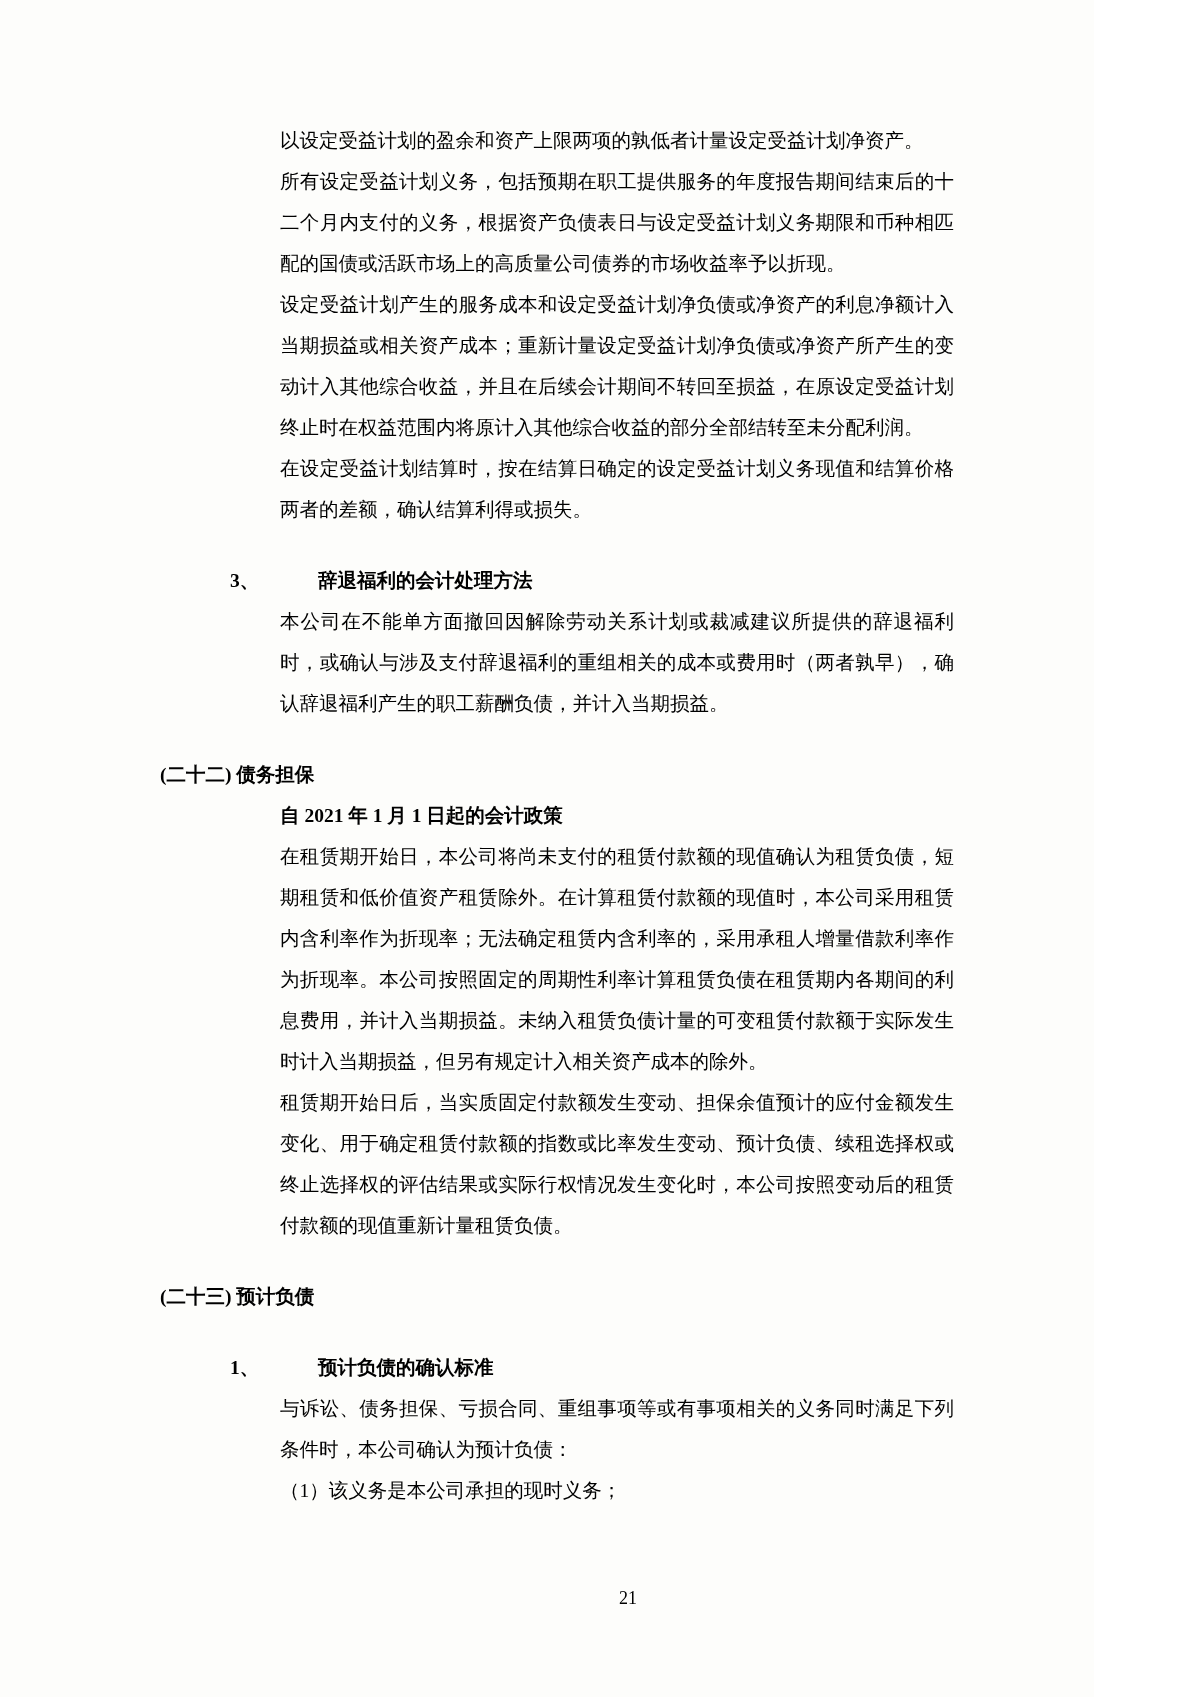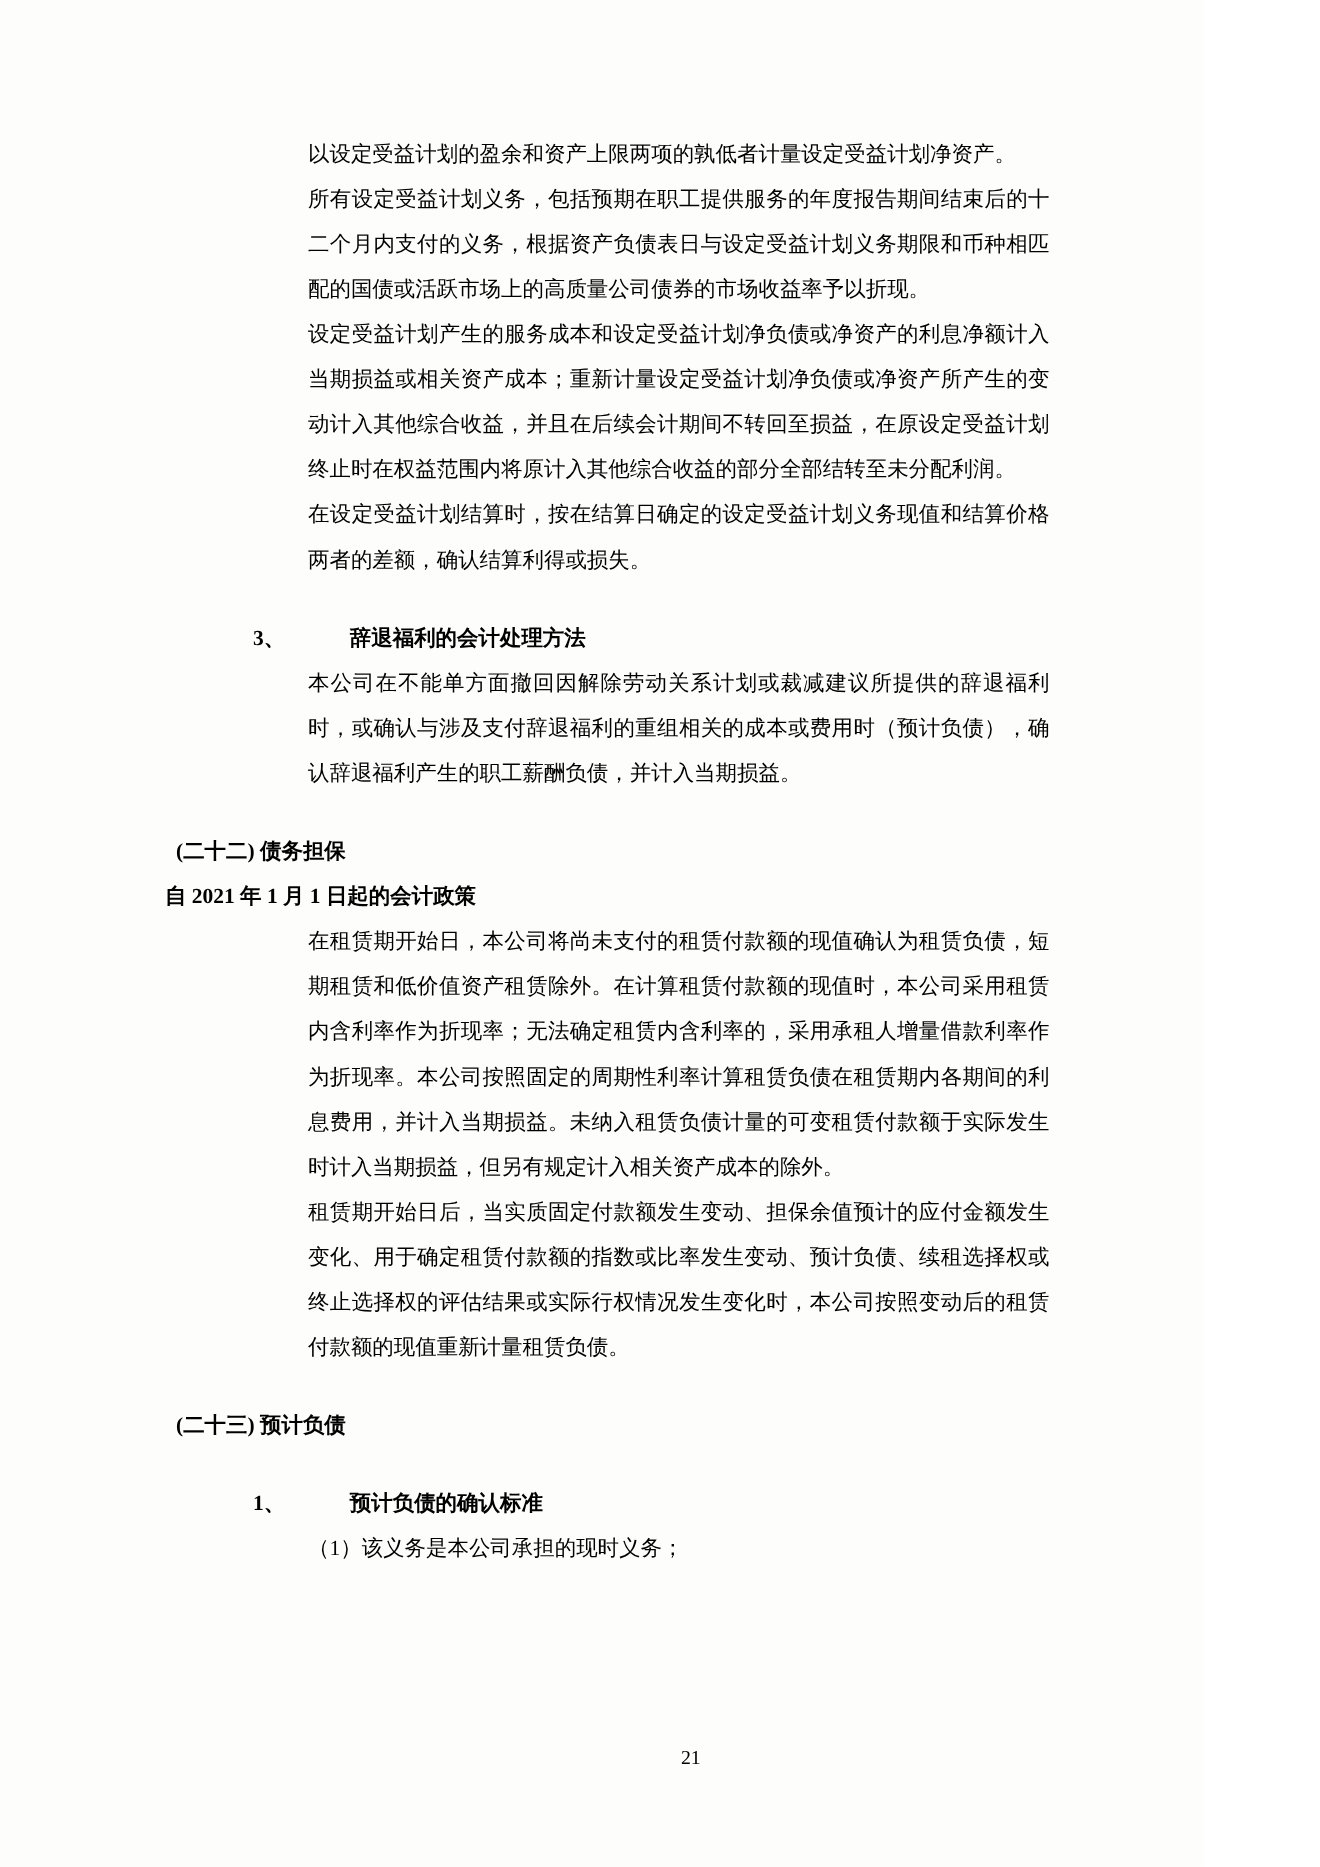--- a/index.html
+++ b/index.html
@@ -54,20 +54,21 @@
   .group-head {
     font-weight: bold;
     font-size: 19.5px;
     line-height: 41px;
     margin-left: 10px;
   }
   .sub-head {
     font-weight: bold;
     font-size: 19.5px;
     line-height: 41px;
+    margin-left: 130px;
   }
   .page-number {
     position: absolute;
     bottom: 88px;
     left: 0;
     width: 1200px;
     text-align: center;
     font-size: 18px;
     font-family: "Liberation Serif", serif;
     margin-left: 28px;
@@ -80,29 +81,30 @@
   <div id="content">
       <p class="para body-text">以设定受益计划的盈余和资产上限两项的孰低者计量设定受益计划净资产。</p>
       <p class="para body-text">所有设定受益计划义务，包括预期在职工提供服务的年度报告期间结束后的十二个月内支付的义务，根据资产负债表日与设定受益计划义务期限和币种相匹配的国债或活跃市场上的高质量公司债券的市场收益率予以折现。</p>
       <p class="para body-text">设定受益计划产生的服务成本和设定受益计划净负债或净资产的利息净额计入当期损益或相关资产成本；重新计量设定受益计划净负债或净资产所产生的变动计入其他综合收益，并且在后续会计期间不转回至损益，在原设定受益计划终止时在权益范围内将原计入其他综合收益的部分全部结转至未分配利润。</p>
       <p class="para body-text">在设定受益计划结算时，按在结算日确定的设定受益计划义务现值和结算价格两者的差额，确认结算利得或损失。</p>
       <div class="section-gap"></div>
       <div class="numbered-head">
         <span class="num">3、</span>
         <span class="txt">辞退福利的会计处理方法</span>
       </div>
-      <p class="para body-text">本公司在不能单方面撤回因解除劳动关系计划或裁减建议所提供的辞退福利时，或确认与涉及支付辞退福利的重组相关的成本或费用时（预计负债），确认辞退福利产生的职工薪酬负债，并计入当期损益。</p>
+      <p class="para body-text">本公司在不能单方面撤回因解除劳动关系计划或裁减建议所提供的辞退福利时，或确认与涉及支付辞退福利的重组相关的成本或费用时（两者孰早），确认辞退福利产生的职工薪酬负债，并计入当期损益。</p>
       <div class="section-gap"></div>
       <div class="group-head">(二十二) 债务担保</div>
       <div class="sub-head">自 2021 年 1 月 1 日起的会计政策</div>
       <p class="para body-text">在租赁期开始日，本公司将尚未支付的租赁付款额的现值确认为租赁负债，短期租赁和低价值资产租赁除外。在计算租赁付款额的现值时，本公司采用租赁内含利率作为折现率；无法确定租赁内含利率的，采用承租人增量借款利率作为折现率。本公司按照固定的周期性利率计算租赁负债在租赁期内各期间的利息费用，并计入当期损益。未纳入租赁负债计量的可变租赁付款额于实际发生时计入当期损益，但另有规定计入相关资产成本的除外。</p>
       <p class="para body-text">租赁期开始日后，当实质固定付款额发生变动、担保余值预计的应付金额发生变化、用于确定租赁付款额的指数或比率发生变动、预计负债、续租选择权或终止选择权的评估结果或实际行权情况发生变化时，本公司按照变动后的租赁付款额的现值重新计量租赁负债。</p>
       <div class="section-gap"></div>
       <div class="group-head">(二十三) 预计负债</div>
       <div class="section-gap"></div>
       <div class="numbered-head">
         <span class="num">1、</span>
         <span class="txt">预计负债的确认标准</span>
       </div>
+      <p class="para body-text">与诉讼、债务担保、亏损合同、重组事项等或有事项相关的义务同时满足下列条件时，本公司确认为预计负债：</p>
       <p class="para body-text">（1）该义务是本公司承担的现时义务；</p>
     </div>
   <div class="page-number">21</div>
 </div>
 
 </body></html>

